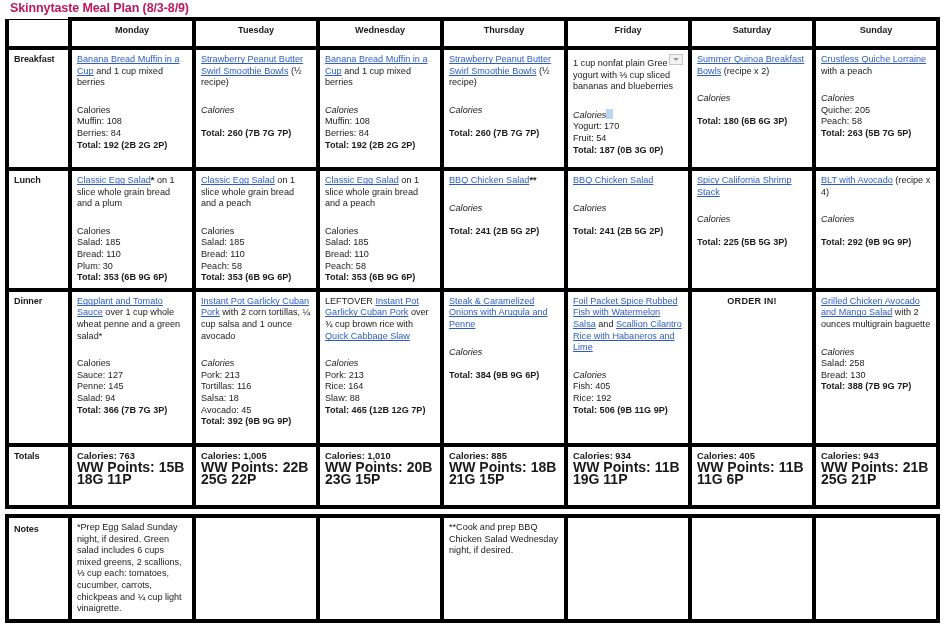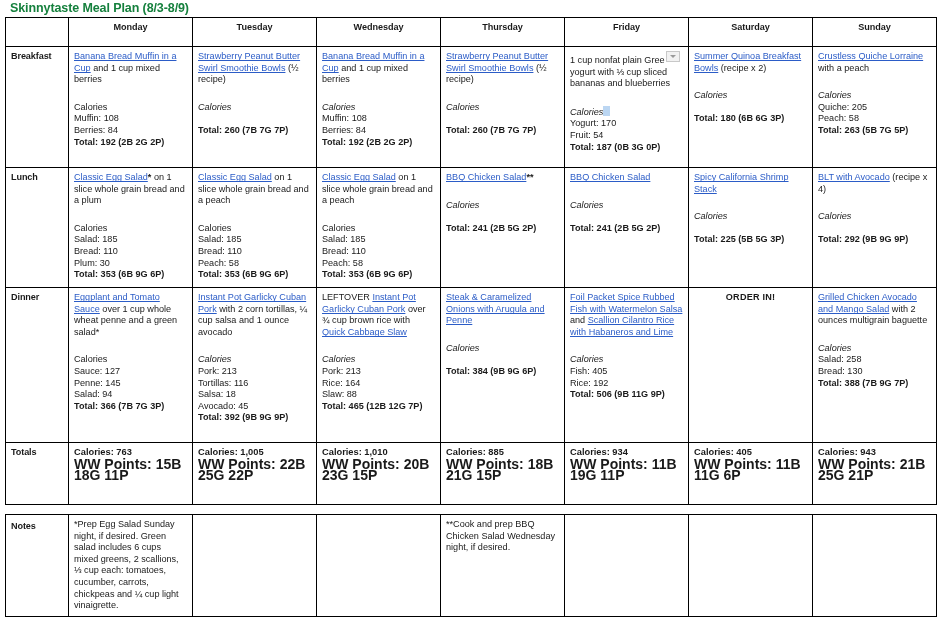--- a/index.html
+++ b/index.html
@@ -21,34 +21,34 @@
     box-sizing: border-box;
     padding: 0;
   }
   .doc-title {
     position: absolute;
     left: 10px;
     top: 1px;
     font-size: 12.5px;
     font-weight: bold;
     letter-spacing: -0.1px;
-    color: #15803d;
+    color: #be185d;
     white-space: nowrap;
   }
   table.plan {
     position: absolute;
     left: 5px;
     border-collapse: collapse;
     table-layout: fixed;
     width: 931px;
   }
   table.plan.main { top: 17px; }
   table.plan.notes { top: 514px; }
   table.plan td, table.plan th {
-    border: 1px solid #000000;
+    border: 4px solid #000000;
     vertical-align: top;
     padding: 4px 5px 4px 5px;
     font-size: 9.1px;
     line-height: 11.6px;
     color: #1a1a1a;
     box-sizing: border-box;
     overflow: hidden;
   }
   col.c-label { width: 63px; }
   col.c-day   { width: 124px; }

